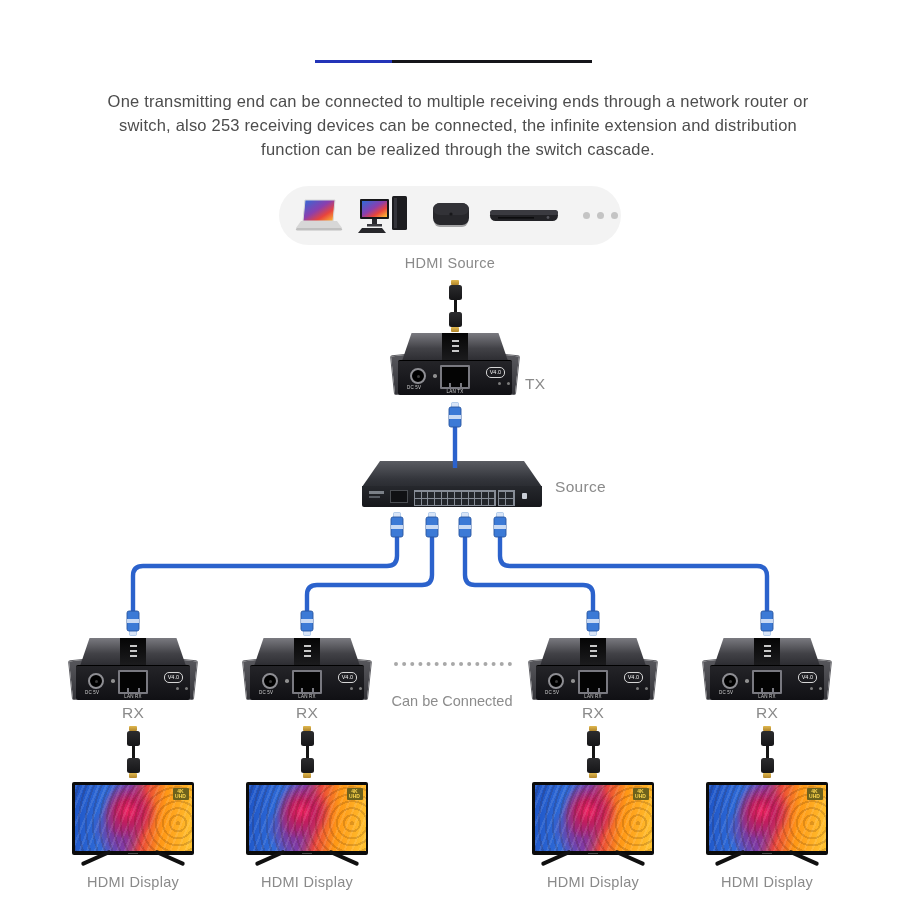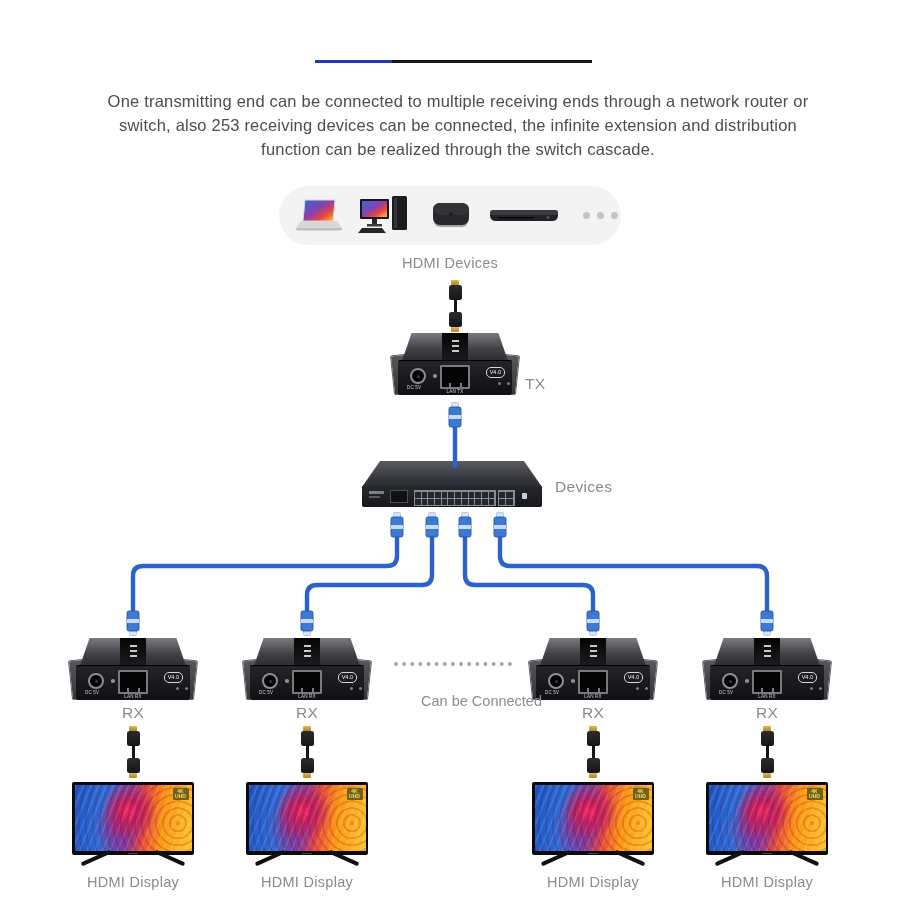--- a/index.html
+++ b/index.html
@@ -167,21 +167,21 @@
     <span class="ic">
       <svg width="72" height="22" viewBox="0 0 72 22">
         <rect x="2" y="5" width="68" height="11" rx="5.5" fill="#222226"></rect>
         <rect x="2" y="5" width="68" height="5" rx="2.5" fill="#3a3a40"></rect>
         <rect x="10" y="12" width="36" height="1.6" fill="#0c0c0e"></rect>
         <circle cx="60" cy="12.5" r="1.4" fill="#55555c"></circle>
       </svg>
     </span>
     <span class="dots"></span>
   </div>
-  <div class="glabel" style="left:0;top:255px;width:900px;">HDMI Devices</div>
+  <div class="glabel" style="left:0;top:255px;width:900px;">HDMI Source</div>
 
   <div class="hdmi-cable" style="left:446px;top:280px;">
   <div class="hdmi-tip"></div>
   <div class="hdmi-body"></div>
   <div class="hdmi-wire"></div>
   <div class="hdmi-body"></div>
   <div class="hdmi-tip"></div>
 </div>
 
   <div class="extender-slot" style="left:392px;top:333px;">
@@ -215,21 +215,21 @@
   <div class="switch">
     <div class="sw-top"></div>
     <div class="sw-front">
       <div class="sw-brand"></div>
       <div class="sw-screen"></div>
       <div class="sw-ports"></div>
       <div class="sw-sfp"></div>
       <div class="sw-pwr"></div>
     </div>
   </div>
-  <div class="glabel" style="left:555px;top:478px;width:60px;font-size:15.5px;text-align:left;">Devices</div>
+  <div class="glabel" style="left:555px;top:478px;width:60px;font-size:15.5px;text-align:left;">Source</div>
 
   <svg class="cables" viewBox="0 0 900 900">
     <defs>
       <g id="plug">
         <rect x="-3.5" y="-13.5" width="7" height="5.5" rx="1" fill="#d9e5f7" stroke="#8fb3e0" stroke-width=".6"></rect>
         <rect x="-6" y="-9" width="12" height="20" rx="2" fill="#3c7ad6" stroke="#29569f" stroke-width=".9"></rect>
         <rect x="-6" y="-1" width="12" height="4" fill="#e2ebf9" opacity=".85"></rect>
       </g>
     </defs>
     <g fill="none" stroke="#2b62cc" stroke-width="4.4">
@@ -354,21 +354,21 @@
     </div>
   </div>
 </div>
 
   <div class="glabel" style="left:70px;top:704px;width:126px;font-size:15.5px;">RX</div>
   <div class="glabel" style="left:244px;top:704px;width:126px;font-size:15.5px;">RX</div>
   <div class="glabel" style="left:530px;top:704px;width:126px;font-size:15.5px;">RX</div>
   <div class="glabel" style="left:704px;top:704px;width:126px;font-size:15.5px;">RX</div>
 
   <div class="dotline"></div>
-  <div class="ann" style="top:692px;text-align:right;">Can be Connected</div>
+  <div class="ann" style="top:692px;">Can be Connected</div>
 
   <div class="hdmi-cable" style="left:124px;top:726px;">
   <div class="hdmi-tip"></div>
   <div class="hdmi-body"></div>
   <div class="hdmi-wire"></div>
   <div class="hdmi-body"></div>
   <div class="hdmi-tip"></div>
 </div>
   <div class="hdmi-cable" style="left:298px;top:726px;">
   <div class="hdmi-tip"></div>

